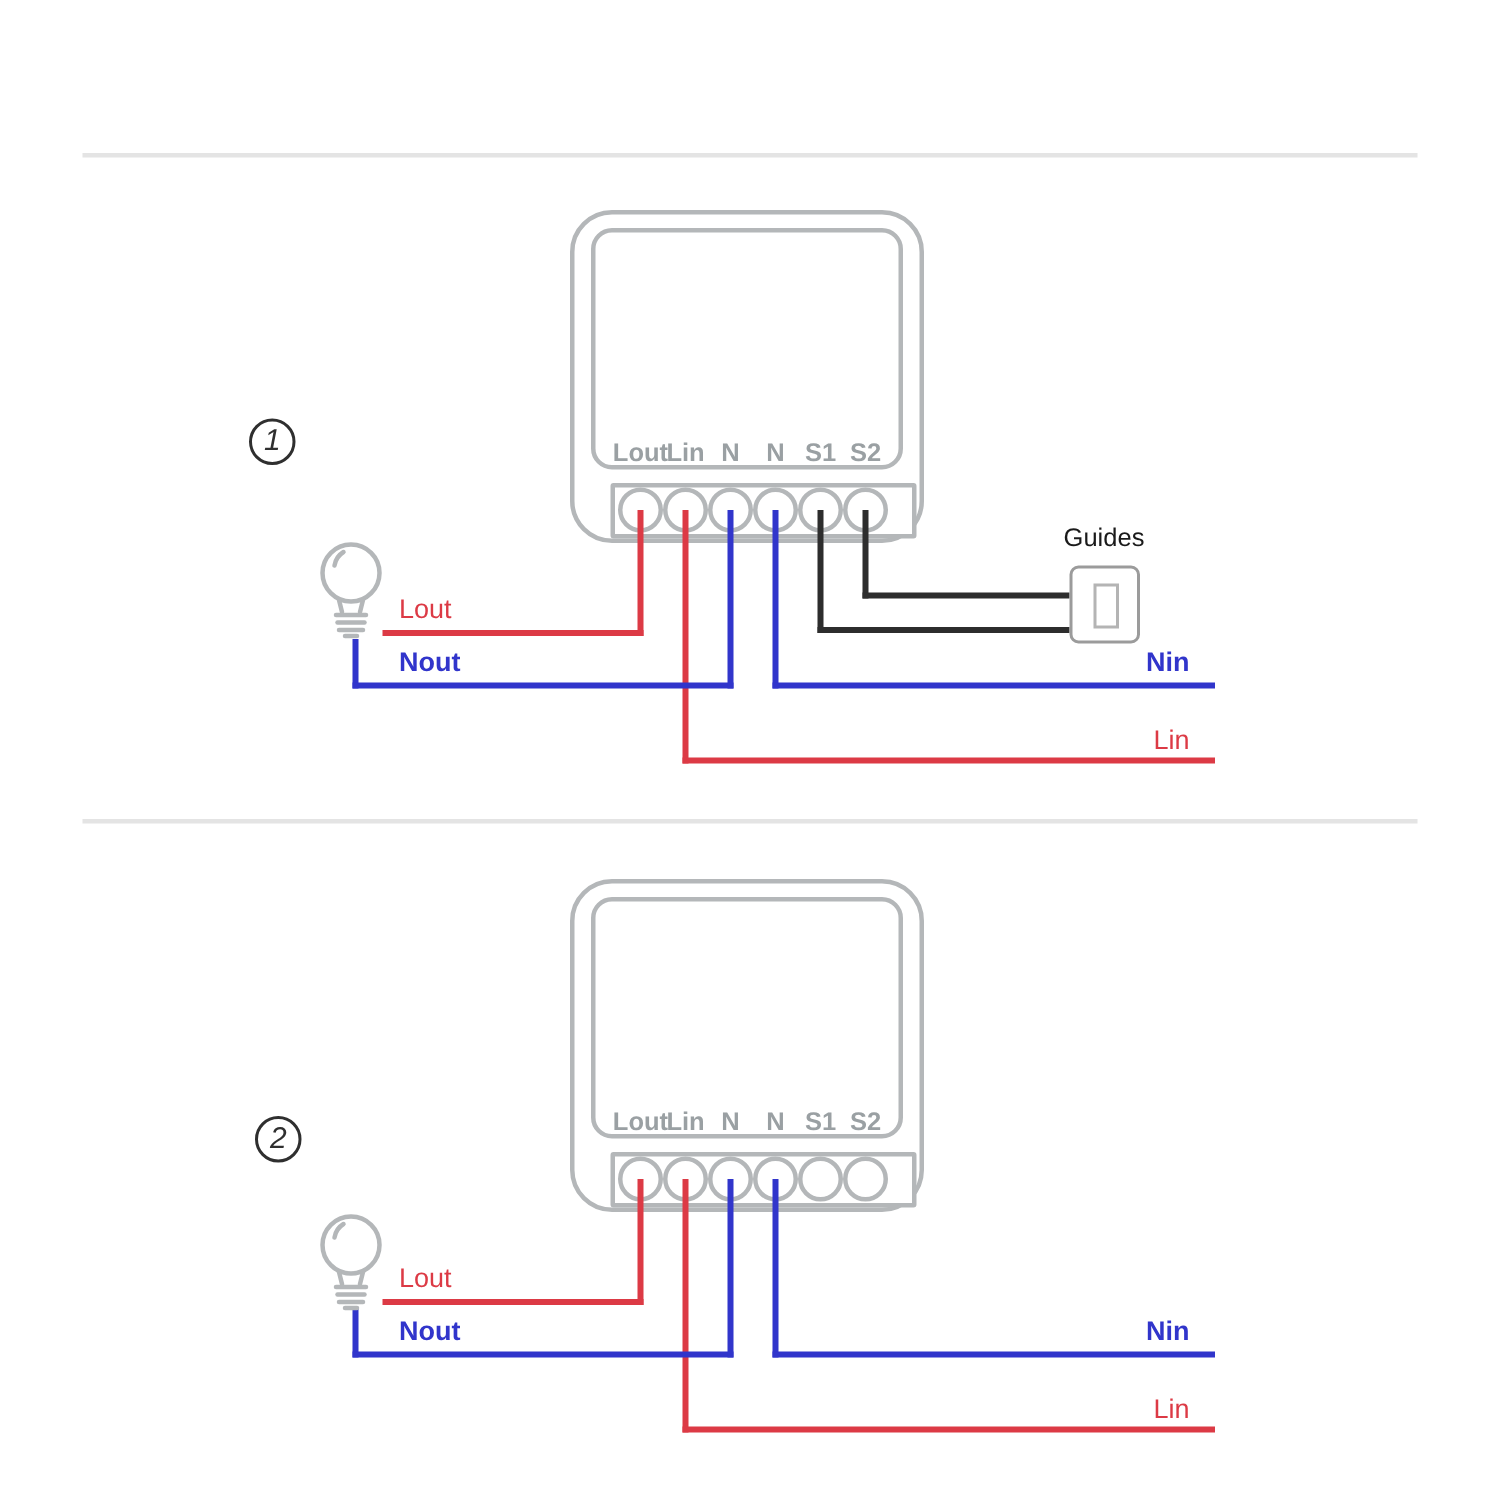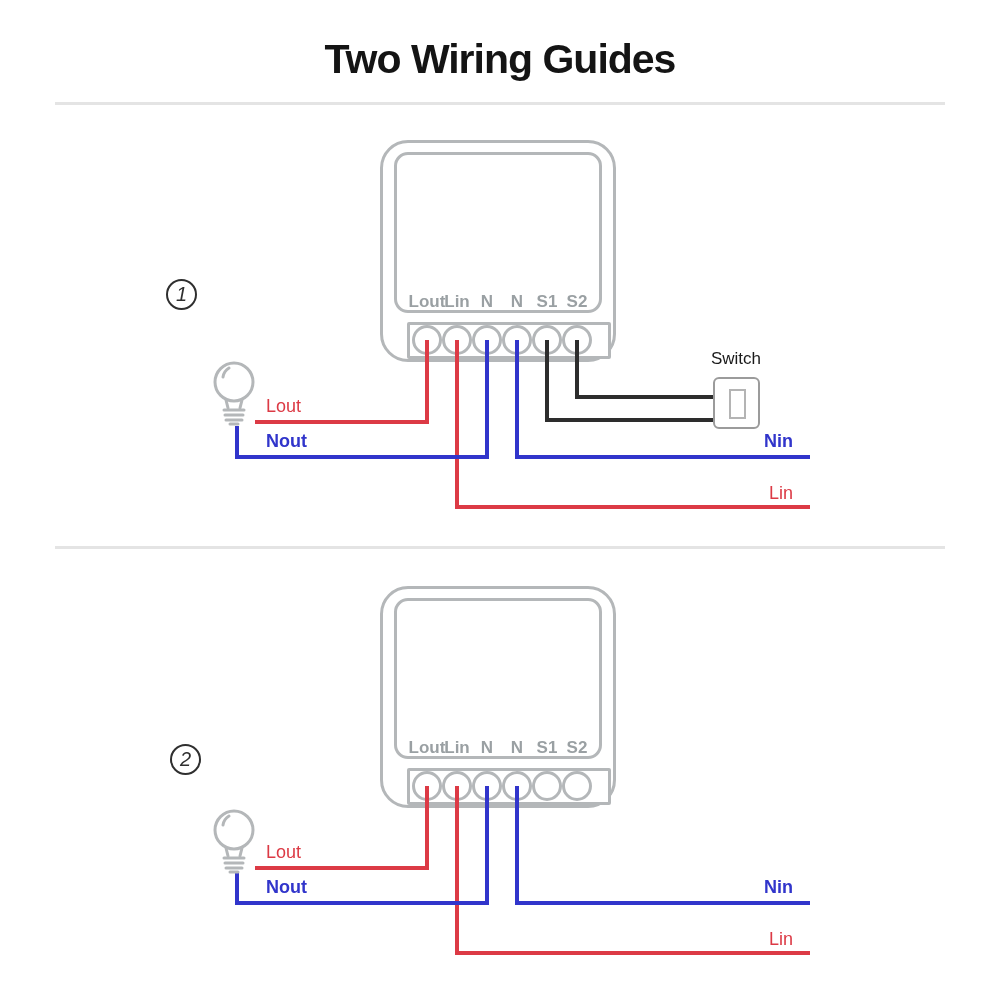--- a/index.html
+++ b/index.html
@@ -30,21 +30,20 @@
           background:#fff;box-sizing:border-box;}
   .switch-label{width:76px;text-align:center;font-size:17px;color:#1a1a1a;}
   .bulb svg{display:block;}
   .bulb line,.bulb path,.bulb circle{stroke:var(--device);}
 </style>
 </head>
 <body>
 
 <div id="page">
 
-  <div class="abs title">Two Wiring Guides</div>
   <div class="abs divider" style="top:102px"></div>
   <div class="abs divider" style="top:546px"></div>
 
   <section>
     <div class="abs badge" style="left:166px;top:279px">
       <span>1</span>
     </div>
 
     <div class="abs dev-outer" style="left:380px;top:140px;width:236px;height:222px"></div>
     <div class="abs dev-inner" style="left:394px;top:152px;width:208px;height:161px"></div>
@@ -87,21 +86,21 @@
         <line x1="16" y1="62" x2="32" y2="62"></line>
         <line x1="20" y1="66" x2="28" y2="66"></line>
       </svg>
     </div>
 
     <span class="abs wlabel lred" style="left:266px;top:396px">Lout</span>
     <span class="abs wlabel lblue" style="left:266px;top:431px">Nout</span>
     <span class="abs wlabel lblue rlabel" style="left:718px;top:431px">Nin</span>
     <span class="abs wlabel lred rlabel" style="left:718px;top:483px">Lin</span>
 
-    <span class="abs switch-label" style="left:698px;top:349px">Switch</span>
+    <span class="abs switch-label" style="left:698px;top:349px">Guides</span>
     <div class="abs switch-box" style="left:713px;top:377px;width:47px;height:52px">
       <div class="rocker"></div>
     </div>
   </section>
 
   <section>
     <div class="abs badge" style="left:170px;top:744px">
       <span>2</span>
     </div>
 

